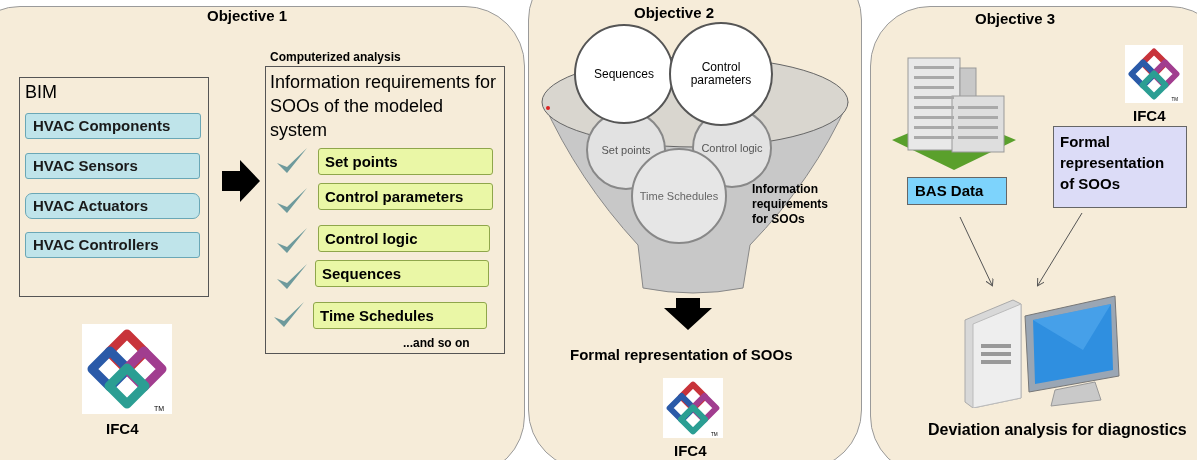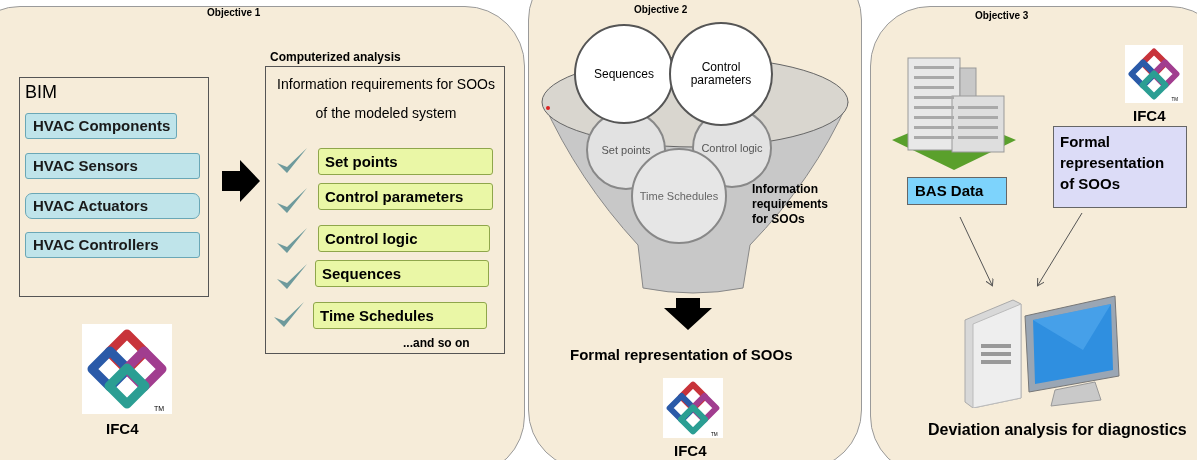--- a/index.html
+++ b/index.html
@@ -1,50 +1,50 @@
 <!DOCTYPE html>
 <html><head>
 <meta charset="utf-8">
 <style>
   html,body{margin:0;padding:0;}
   body{width:1197px;height:460px;background:#ffffff;position:relative;overflow:hidden;font-family:"Liberation Sans",sans-serif;color:#000;}
   .panel{position:absolute;background:#f6ecd9;border:1px solid #9a9a9a;border-radius:60px;box-sizing:border-box;}
   #p1{left:-40px;top:6px;width:565px;height:470px;}
   #p2{left:528px;top:-40px;width:334px;height:510px;}
   #p3{left:870px;top:6px;width:360px;height:470px;}
-  .obj-title{position:absolute;font-weight:bold;font-size:10px;}
+  .obj-title{position:absolute;font-weight:bold;font-size:15px;}
   .abs{position:absolute;}
   .bim-box{position:absolute;left:19px;top:77px;width:190px;height:220px;border:1px solid #555;box-sizing:border-box;}
   .hv{position:absolute;left:25px;width:175px;height:26px;background:#bfe4ea;border:1px solid #6aa7b6;border-radius:3px;box-sizing:border-box;font-weight:bold;font-size:15px;line-height:24px;padding-left:7px;color:#1a1a1a;}
   .req-box{position:absolute;left:265px;top:66px;width:240px;height:288px;border:1px solid #555;box-sizing:border-box;background:#f6ecd9;}
   .gr{position:absolute;height:27px;background:#eaf7a6;border:1px solid #8fa64b;border-radius:3px;box-sizing:border-box;font-weight:bold;font-size:15px;line-height:25px;padding-left:6px;}
   .check{position:absolute;width:34px;height:30px;}
   .circ{position:absolute;border-radius:50%;box-sizing:border-box;display:flex;align-items:center;justify-content:center;text-align:center;font-size:11px;line-height:13px;}
   .ifc{position:absolute;}
 </style>
 </head>
 <body>
 
 <div id="p1" class="panel"></div>
 <div class="obj-title" style="left:207px;top:7px;">Objective 1</div>
 
 <div class="bim-box"></div>
 <div class="abs" style="left:25px;top:82px;font-size:18px;">BIM</div>
-<div class="hv" style="top:113px;width:152px;">HVAC Components</div>
+<div class="hv" style="top:113px;width:176px;">HVAC Components</div>
 <div class="hv" style="top:153px;">HVAC Sensors</div>
 <div class="hv" style="top:193px;border-radius:7px;">HVAC Actuators</div>
 <div class="hv" style="top:232px;">HVAC Controllers</div>
 
 <svg class="abs" style="left:222px;top:160px;" width="38" height="42">
   <polygon points="0,11 18,11 18,0 38,21 18,42 18,31 0,31" fill="#000"></polygon>
 </svg>
 
 <div class="abs" style="left:270px;top:50px;font-size:12px;font-weight:bold;">Computerized analysis</div>
 <div class="req-box"></div>
-<div class="abs" style="left:270px;top:70px;width:232px;font-size:14px;line-height:29px;text-align:center;">Information requirements for SOOs of the modeled system</div>
+<div class="abs" style="left:270px;top:70px;width:232px;font-size:18px;line-height:24px;">Information requirements for SOOs of the modeled system</div>
 
 <svg class="check" style="left:275px;top:146px;" viewBox="0 0 34 30">
     <path d="M2,17 L12,27 L32,2 L12,21 Z" fill="#6e9a9c"></path>
   </svg>
 <div class="gr" style="left:318px;top:148px;width:175px;">Set points</div>
 <svg class="check" style="left:275px;top:186px;" viewBox="0 0 34 30">
     <path d="M2,17 L12,27 L32,2 L12,21 Z" fill="#6e9a9c"></path>
   </svg>
 <div class="gr" style="left:318px;top:183px;width:175px;">Control parameters</div>
 <svg class="check" style="left:275px;top:226px;" viewBox="0 0 34 30">

